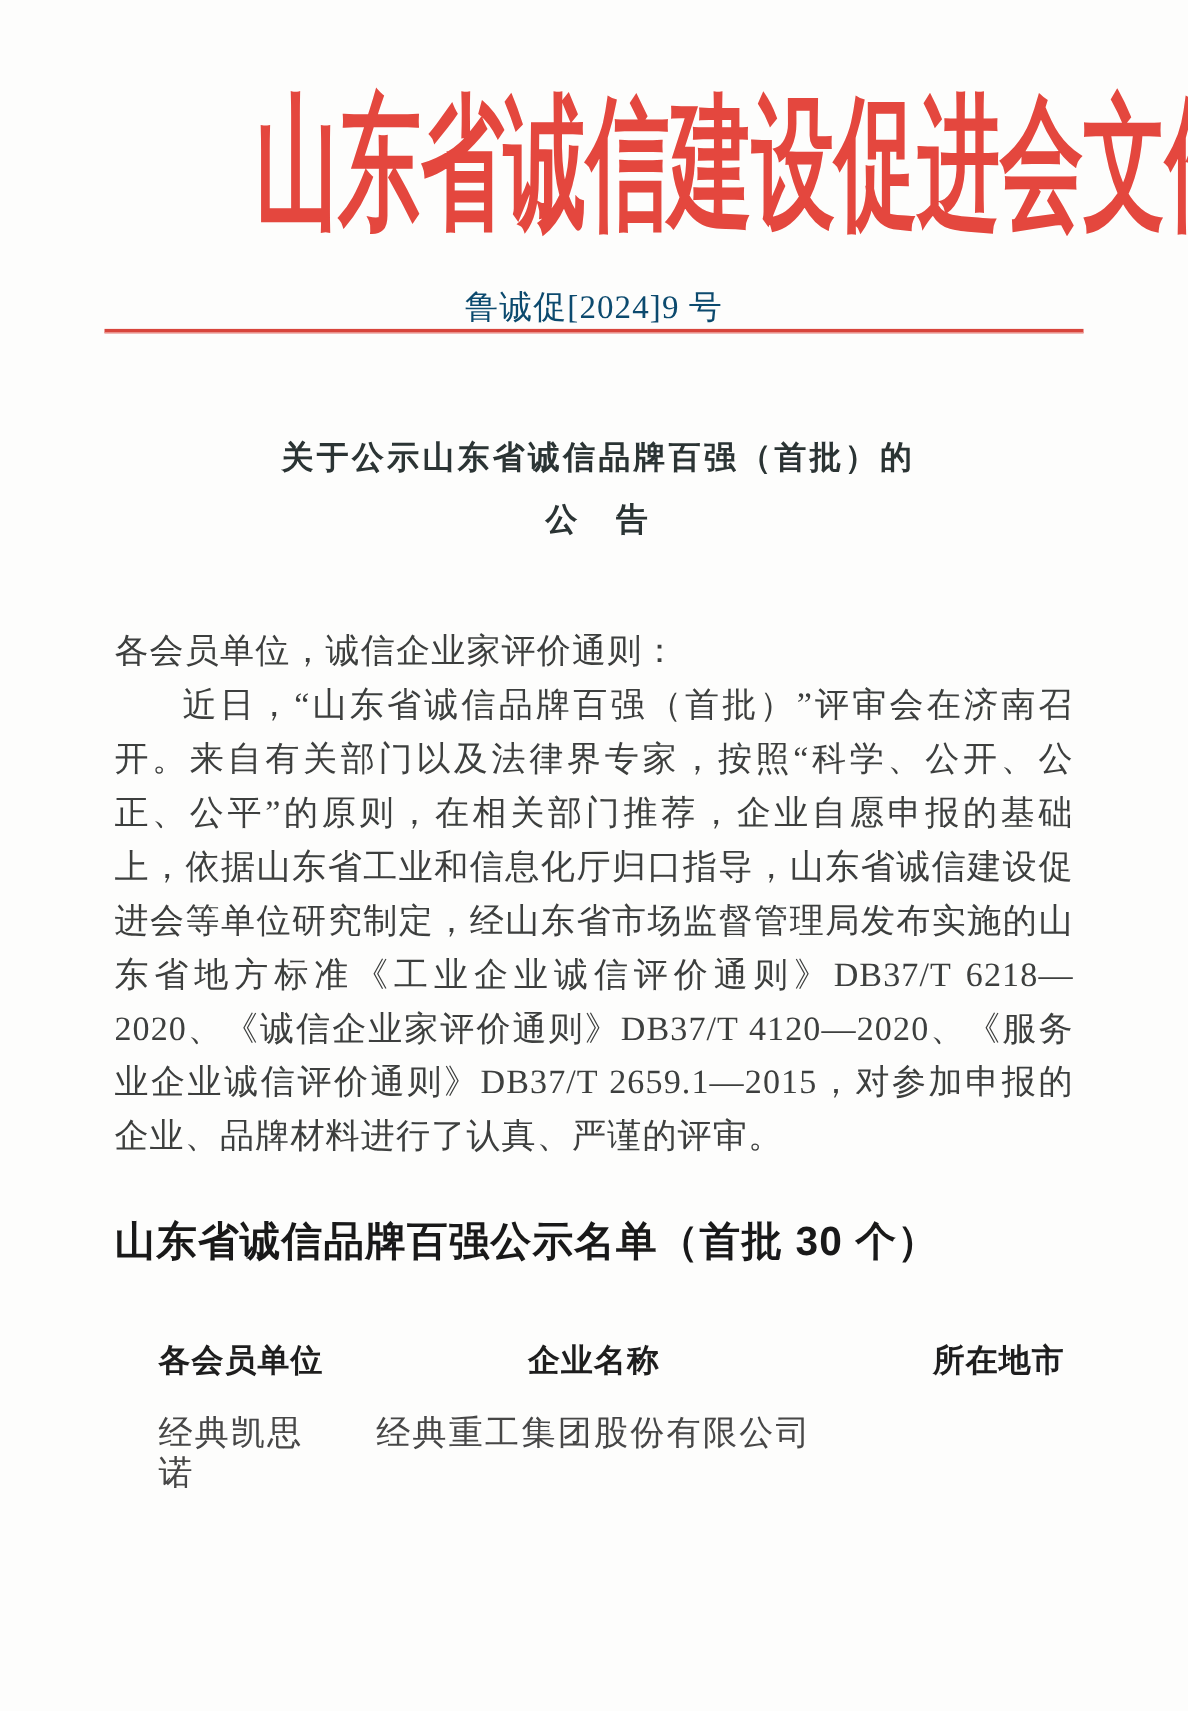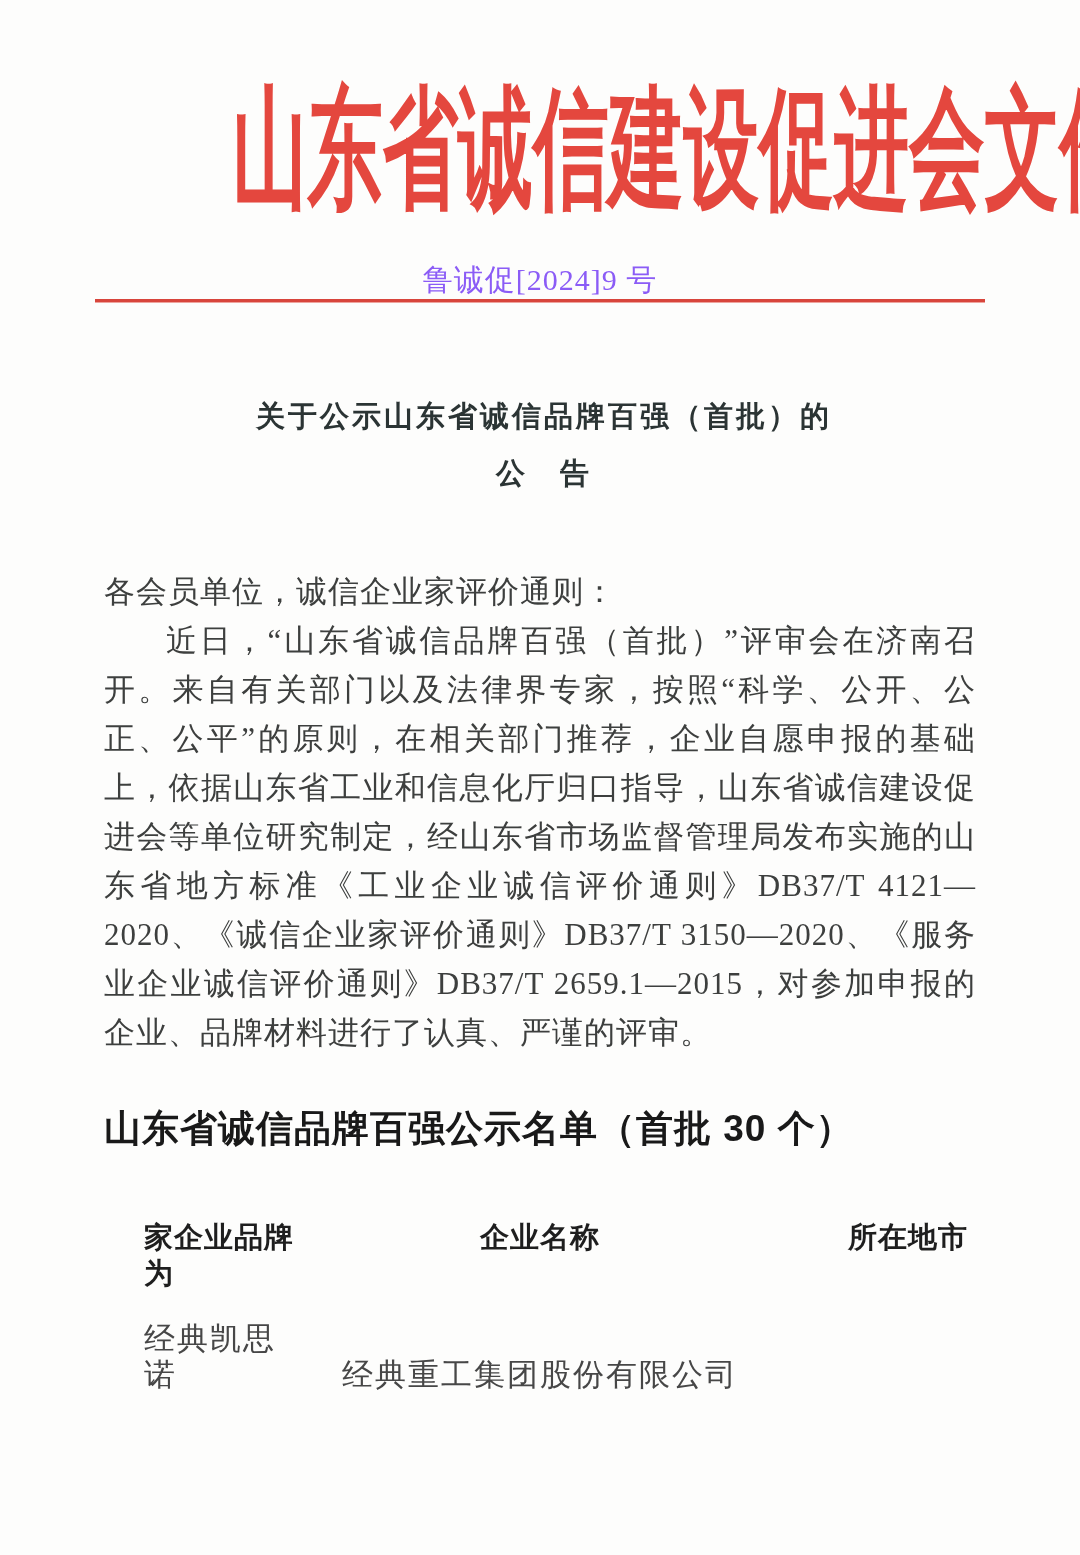--- a/index.html
+++ b/index.html
@@ -32,21 +32,21 @@
     font-family: "Liberation Serif", "DejaVu Serif", serif;
   }
   .doc-number {
     position: absolute;
     top: 260px;
     left: 0;
     width: 100%;
     text-align: center;
     font-size: 30px;
     line-height: 40px;
-    color: #8b5cf6;
+    color: #0c4a6e;
     letter-spacing: 1px;
   }
   .red-rule {
     position: absolute;
     top: 299px;
     left: 95px;
     width: 890px;
     height: 4px;
     background: #d8453c;
     border-bottom: 1px solid #eea49e;
@@ -100,21 +100,20 @@
     line-height: 36px;
     color: #1e1e1e;
     font-family: "Liberation Sans", "DejaVu Sans", sans-serif;
     margin-bottom: 30px;
   }
   .t-data {
     font-size: 31px;
     line-height: 36px;
     color: #474747;
     letter-spacing: 2px;
-    align-items: flex-end;
   }
   .col-brand  { width: 200px; text-align: left; padding-left: 40px; }
   .col-company{ width: 472px; text-align: center; }
   .col-city   { width: 200px; text-align: right; padding-right: 8px; }
   .t-data .col-city { padding-right: 14px; }
 </style>
 </head>
 <body>
 
 <div class="page">
@@ -127,28 +126,28 @@
 
   <h2 class="doc-title">
     <span>关于公示山东省诚信品牌百强（首批）的</span><br>
     <span>公　告</span>
   </h2>
 
   <div class="body-block">
 
     <p class="salutation">各会员单位，诚信企业家评价通则：</p>
 
-    <p class="body-para">近日，“山东省诚信品牌百强（首批）”评审会在济南召开。来自有关部门以及法律界专家，按照“科学、公开、公正、公平”的原则，在相关部门推荐，企业自愿申报的基础上，依据山东省工业和信息化厅归口指导，山东省诚信建设促进会等单位研究制定，经山东省市场监督管理局发布实施的山东省地方标准《工业企业诚信评价通则》DB37/T 4121—2020、《诚信企业家评价通则》DB37/T 3150—2020、《服务业企业诚信评价通则》DB37/T 2659.1—2015，对参加申报的企业、品牌材料进行了认真、严谨的评审。</p>
+    <p class="body-para">近日，“山东省诚信品牌百强（首批）”评审会在济南召开。来自有关部门以及法律界专家，按照“科学、公开、公正、公平”的原则，在相关部门推荐，企业自愿申报的基础上，依据山东省工业和信息化厅归口指导，山东省诚信建设促进会等单位研究制定，经山东省市场监督管理局发布实施的山东省地方标准《工业企业诚信评价通则》DB37/T 6218—2020、《诚信企业家评价通则》DB37/T 4120—2020、《服务业企业诚信评价通则》DB37/T 2659.1—2015，对参加申报的企业、品牌材料进行了认真、严谨的评审。</p>
 
 
     <h3 class="list-heading">山东省诚信品牌百强公示名单（首批 30 个）</h3>
 
     <div class="brand-table">
       <div class="t-row t-head">
-        <div class="col-brand">家企业品牌为</div>
+        <div class="col-brand">各会员单位</div>
         <div class="col-company">企业名称</div>
         <div class="col-city">所在地市</div>
       </div>
       <div class="t-row t-data">
         <div class="col-brand">经典凯思诺</div>
         <div class="col-company">经典重工集团股份有限公司</div>
       </div>
     </div>
 
   </div>

